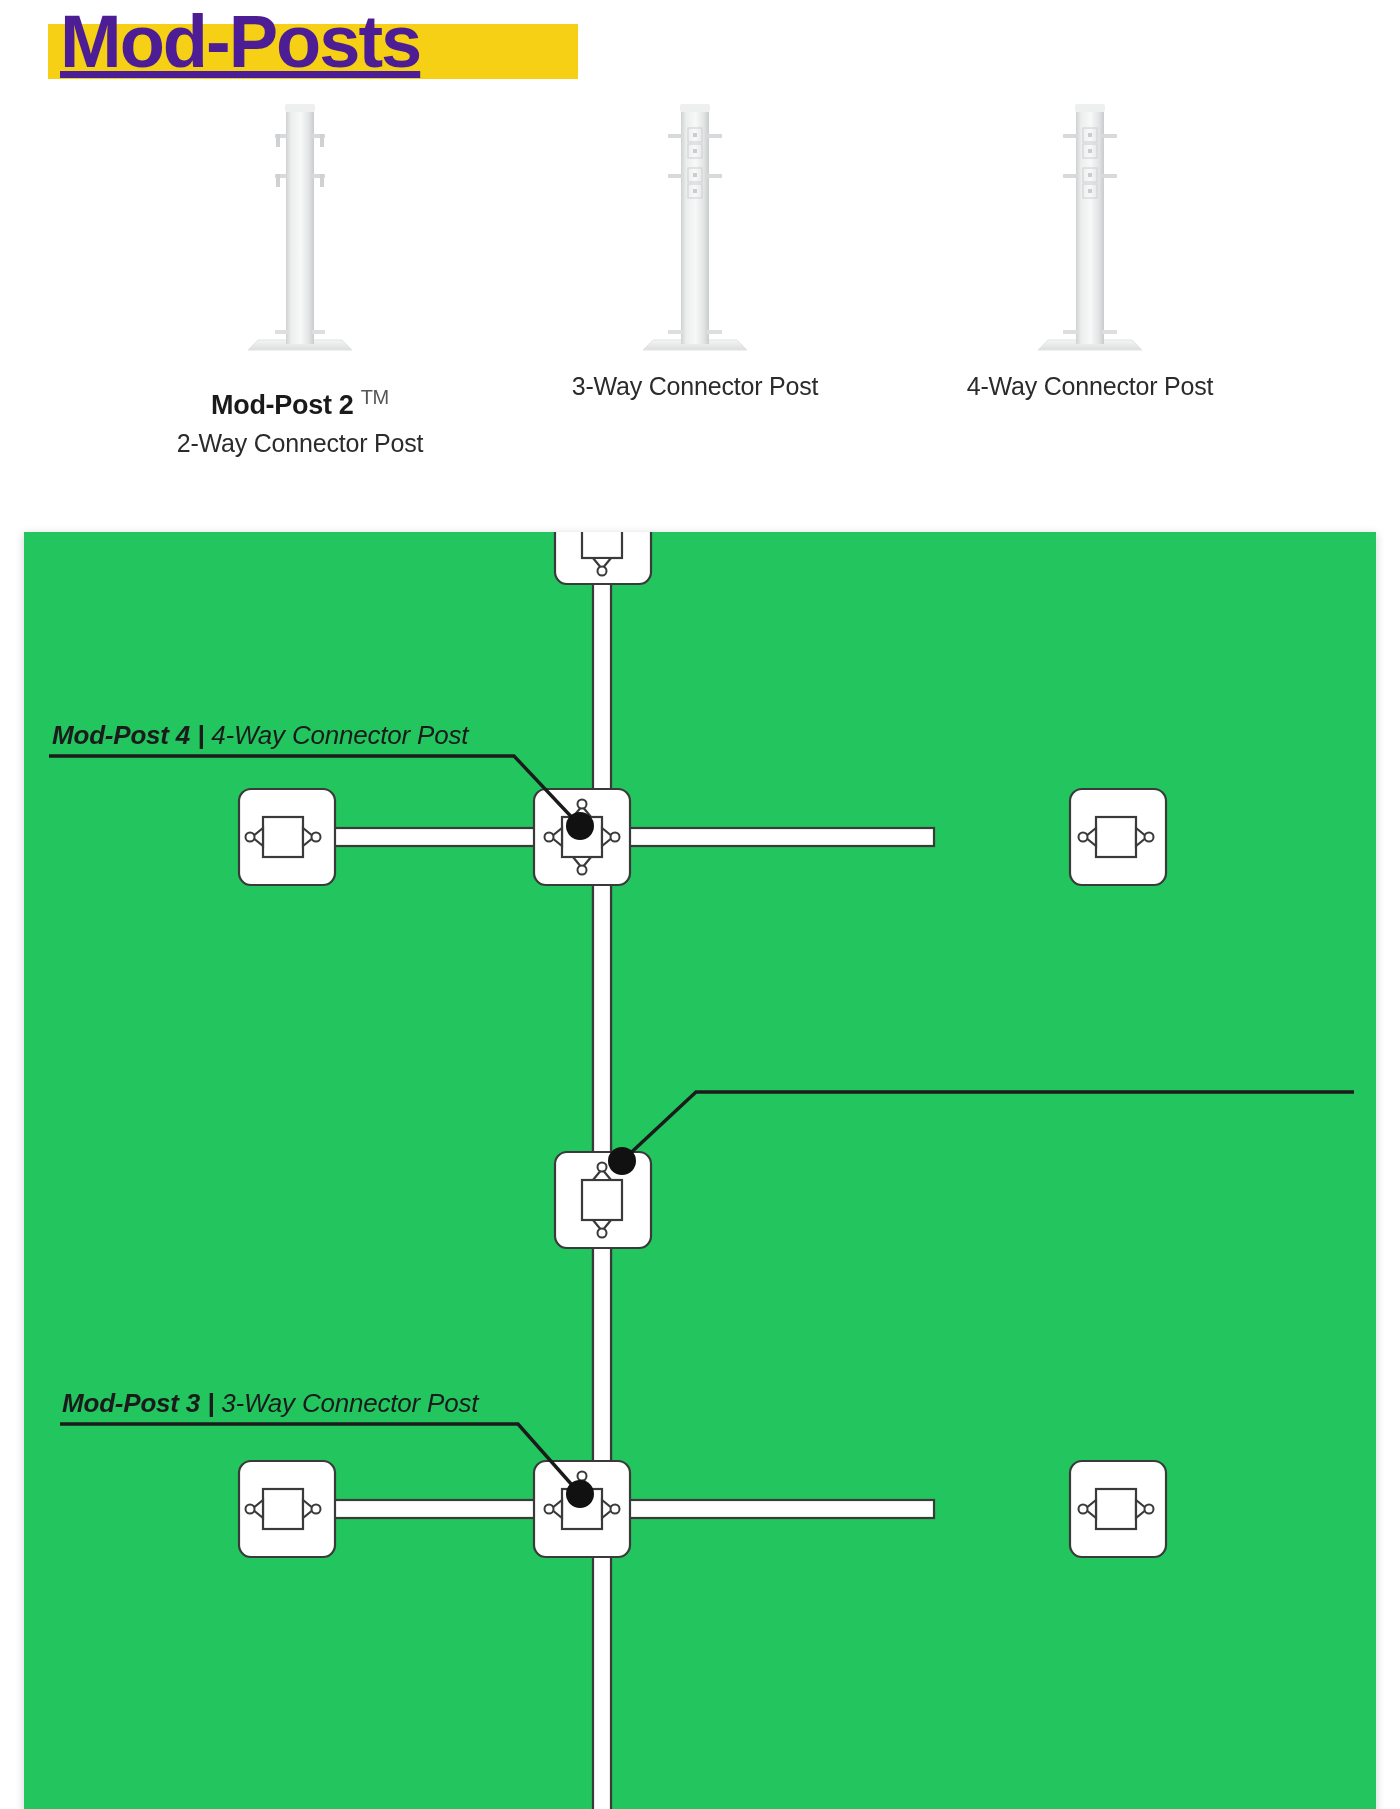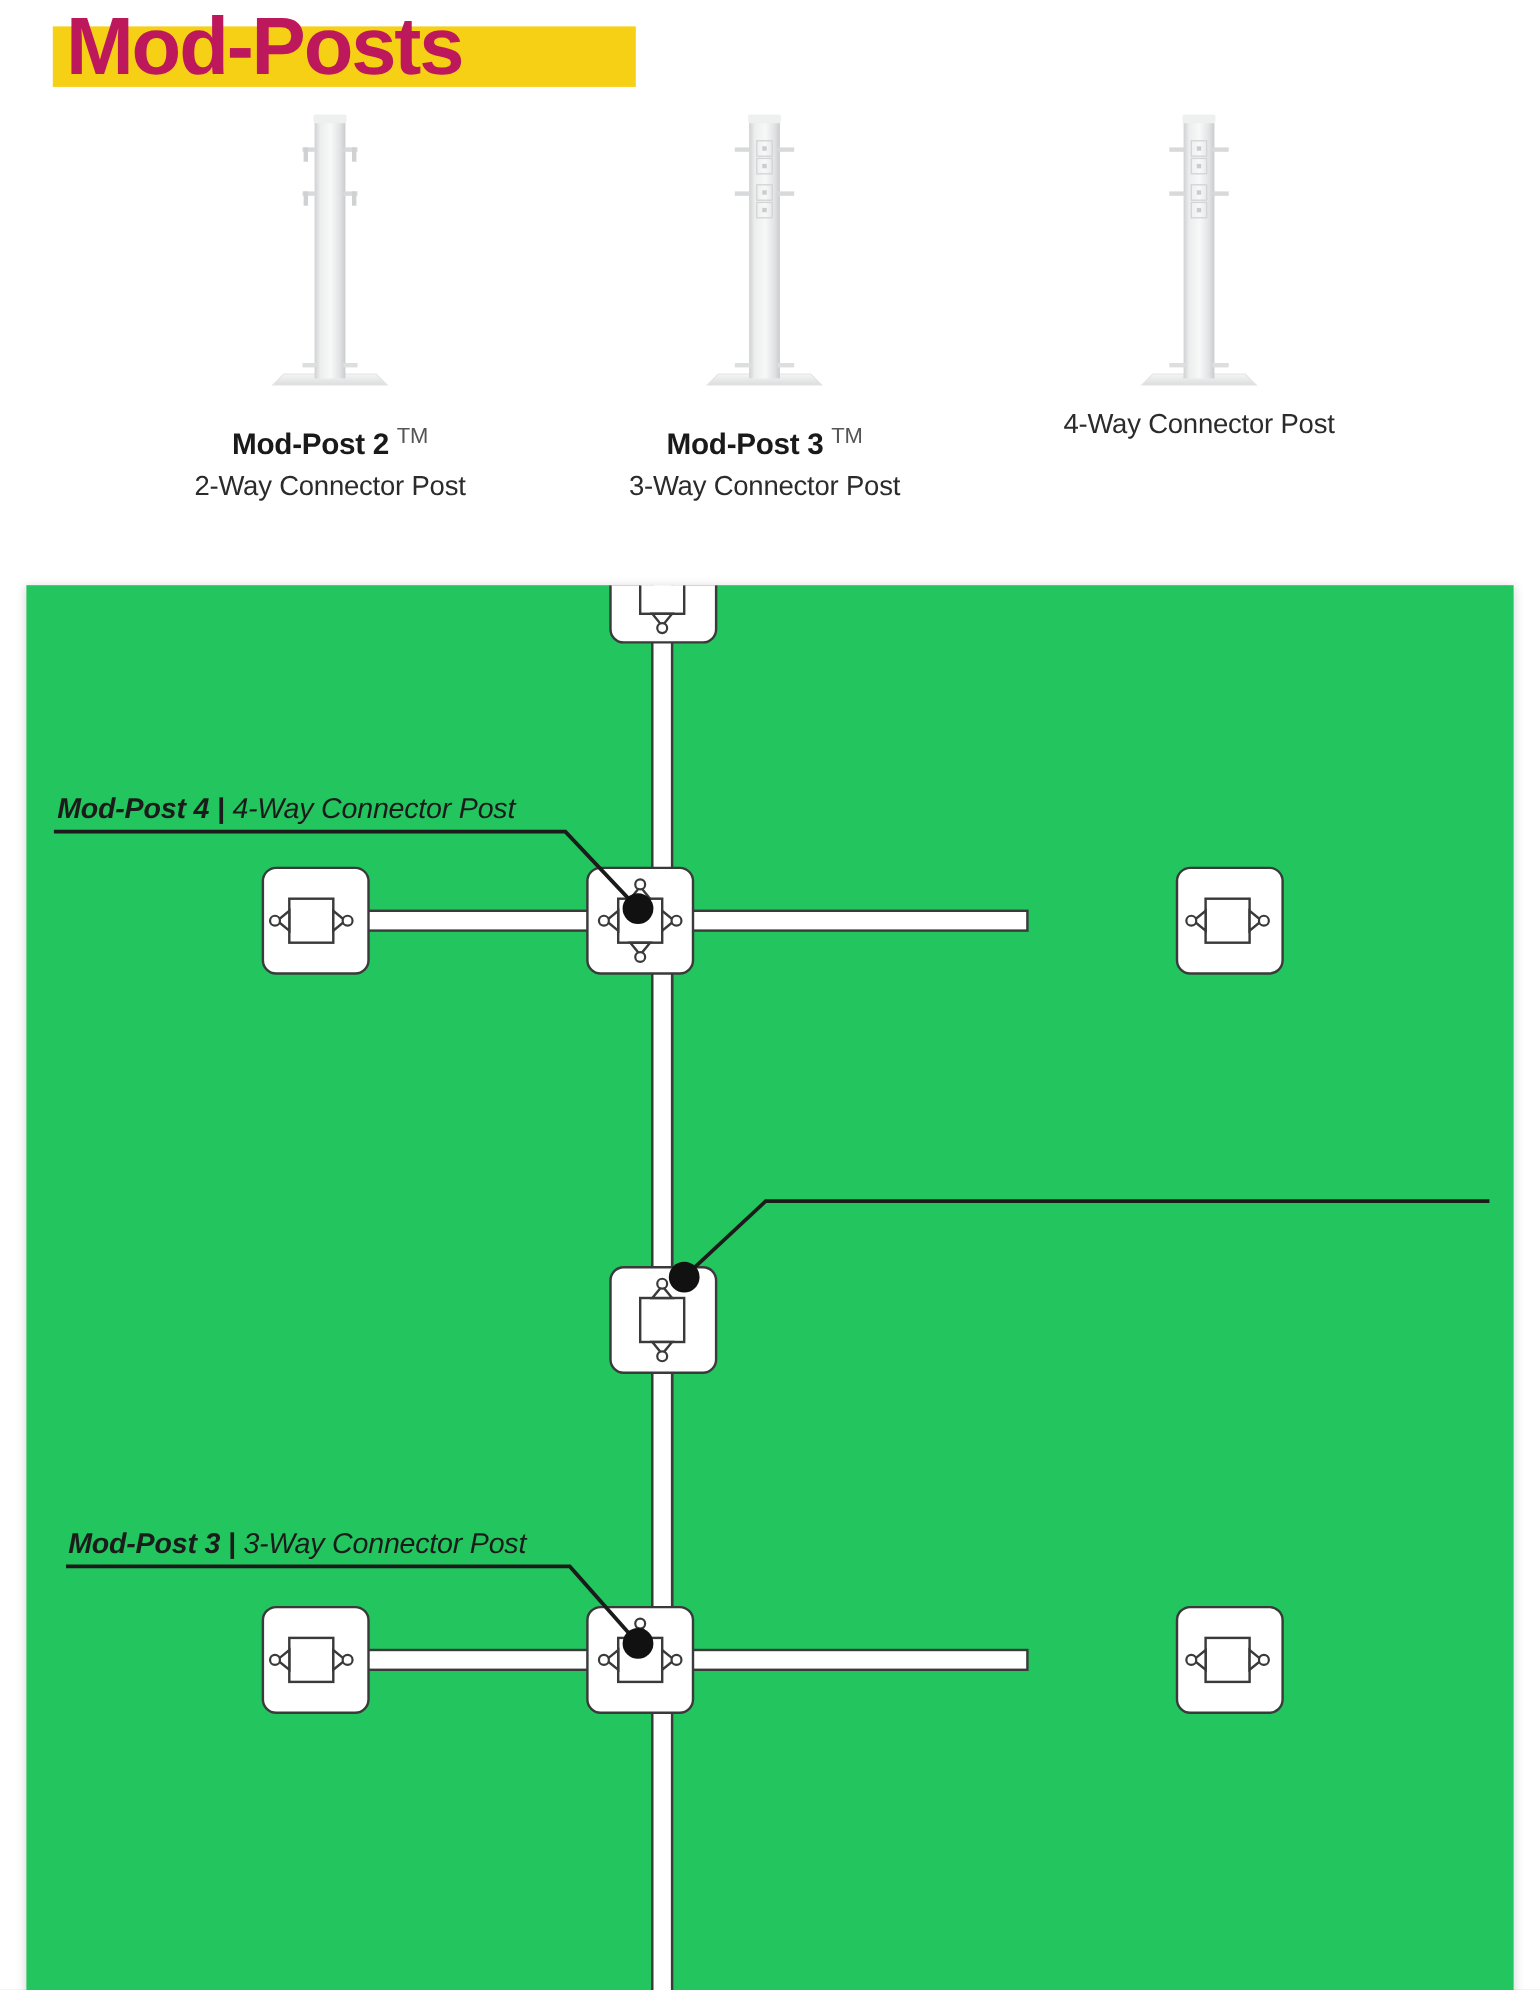--- a/index.html
+++ b/index.html
@@ -14,22 +14,23 @@
   .title-hl{
     position:absolute;left:48px;top:24px;
     width:530px;height:55px;
     background:#f5d014;
   }
   .title-text{
     position:absolute;left:60px;top:0px;
     font-size:74px;font-weight:bold;
     letter-spacing:-2px;
     line-height:84px;
-    color:#be185d;
+    color:#4c1d95;
     white-space:nowrap;
+    text-decoration:underline;
   }
 
   
   .products{
     position:absolute;left:0;top:96px;
     width:1400px;height:400px;
   }
   .product{
     position:absolute;top:0;width:420px;text-align:center;
   }
@@ -130,21 +131,20 @@
         <rect x="203" y="48" width="14" height="14" fill="none" stroke="#d2d4d5" stroke-width="1.2"></rect>
         <rect x="208" y="53" width="4" height="4" fill="#cacccd"></rect>
         <rect x="203" y="72" width="14" height="14" fill="none" stroke="#d2d4d5" stroke-width="1.2"></rect>
         <rect x="208" y="77" width="4" height="4" fill="#cacccd"></rect>
         <rect x="203" y="88" width="14" height="14" fill="none" stroke="#d2d4d5" stroke-width="1.2"></rect>
         <rect x="208" y="93" width="4" height="4" fill="#cacccd"></rect>
         <rect x="183" y="234" width="15" height="4" fill="#dddede"></rect>
         <rect x="222" y="234" width="15" height="4" fill="#dddede"></rect>
       </svg>
     </div>
-    <div class="post-name"><span>Mod-Post 3</span> <span class="tm">TM</span></div>
     <div class="post-sub">3-Way Connector Post</div>
   </div>
 
   <div class="product p2">
     <div class="post-img">
       <svg width="420" height="268" viewBox="0 0 420 268">
         <polygon points="168,244 252,244 262,254 158,254" fill="url(#gbase)" stroke="#e2e3e3" stroke-width="1"></polygon>
         <rect x="196" y="12" width="28" height="236" fill="url(#gpost)"></rect>
         <rect x="195" y="8" width="30" height="8" rx="2" fill="#eeefef"></rect>
         <rect x="183" y="38" width="15" height="4" fill="#d8d9da"></rect>

